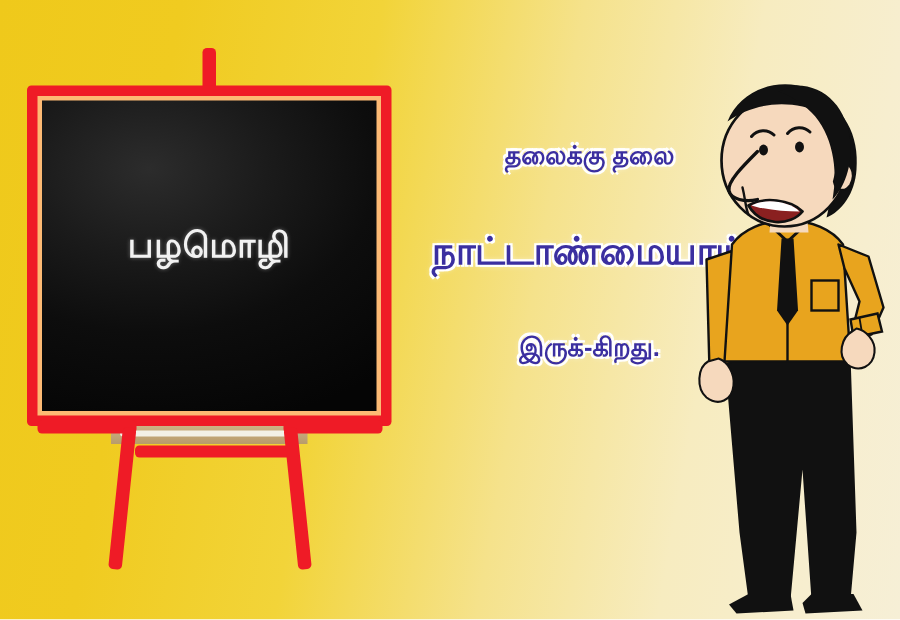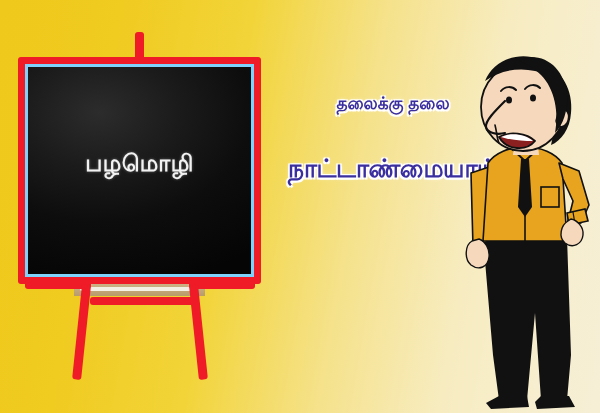--- a/index.html
+++ b/index.html
@@ -47,21 +47,21 @@
     width: 243px;
     height: 227px;
     background: #ef1b26;
     border-radius: 3px;
     box-sizing: border-box;
     padding: 7px;
   }
   .board-bevel {
     width: 100%;
     height: 100%;
-    background: #7dd3fc;
+    background: #fdba74;
     box-sizing: border-box;
     padding: 3px;
   }
   .board-surface {
     position: relative;
     width: 100%;
     height: 100%;
     background:
       radial-gradient(ellipse 110% 85% at 32% 22%,
          #2c2c2c 0%, #1b1b1b 32%, #0d0d0d 62%, #050505 100%);
@@ -174,20 +174,21 @@
     <div class="leg leg-shoulder-l"></div>
     <div class="leg leg-shoulder-r"></div>
     <div class="leg leg-cross"></div>
     <div class="leg leg-left"></div>
     <div class="leg leg-right"></div>
   </div>
 
   <div id="proverb">
     <div class="proverb-line line-1">தலைக்கு தலை</div>
     <div class="proverb-line line-2">நாட்டாண்மையாய்</div>
+    <div class="proverb-line line-3">இருக்-கிறது.</div>
   </div>
 
   <div id="man">
     <svg width="145" height="358" viewBox="0 0 145 358" xmlns="http://www.w3.org/2000/svg">
 
       <path d="M28 182 L112 182 L116 300 L112 345 L86 345 L80 258 L72 345 L44 345 L38 300 Z" fill="#111111"></path>
 
       <path d="M44 341 L72 341 L74 352 L36 354 L31 348 Z" fill="#111111"></path>
       <path d="M86 341 L114 341 L120 352 L82 354 L80 347 Z" fill="#111111"></path>
 

